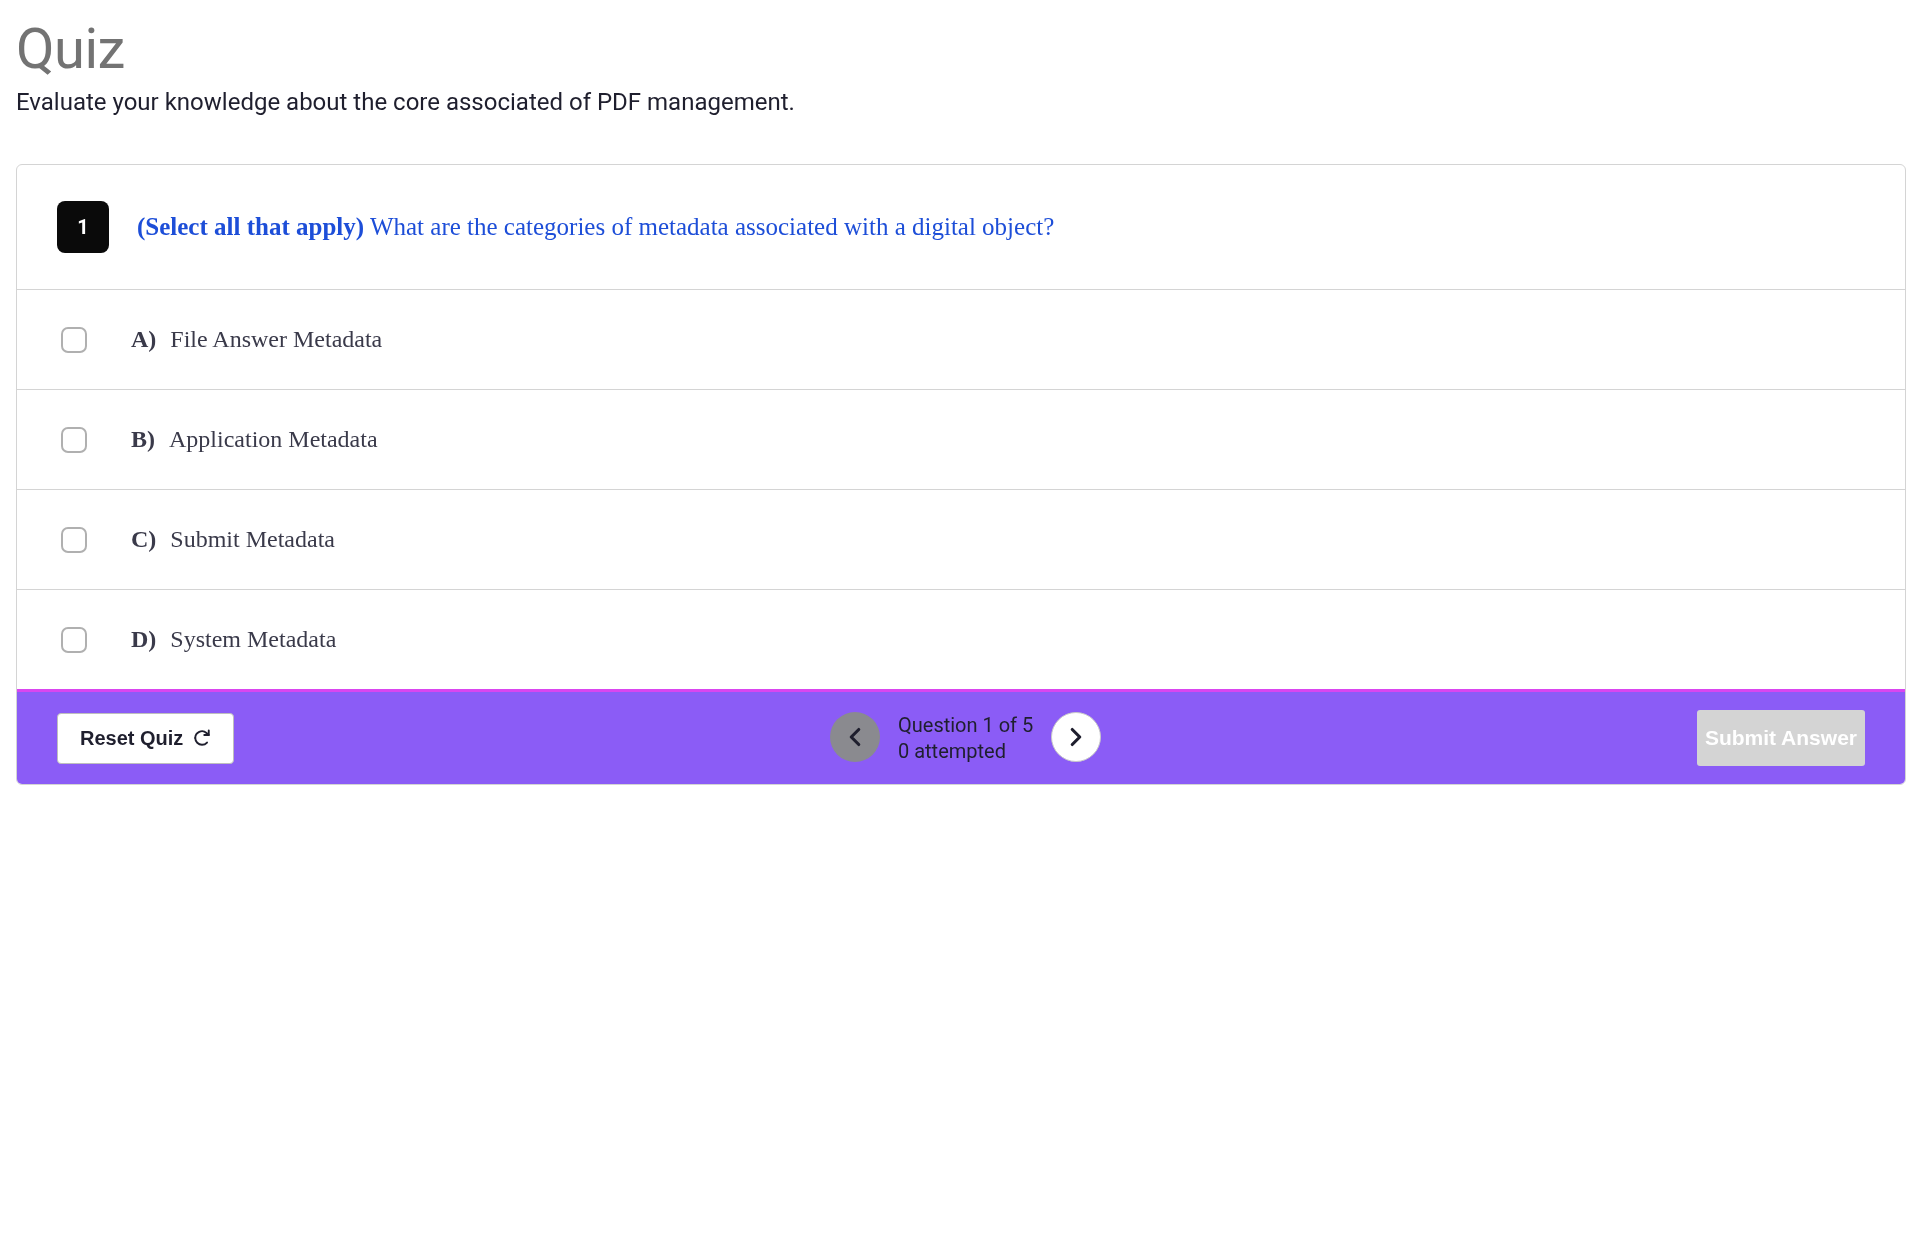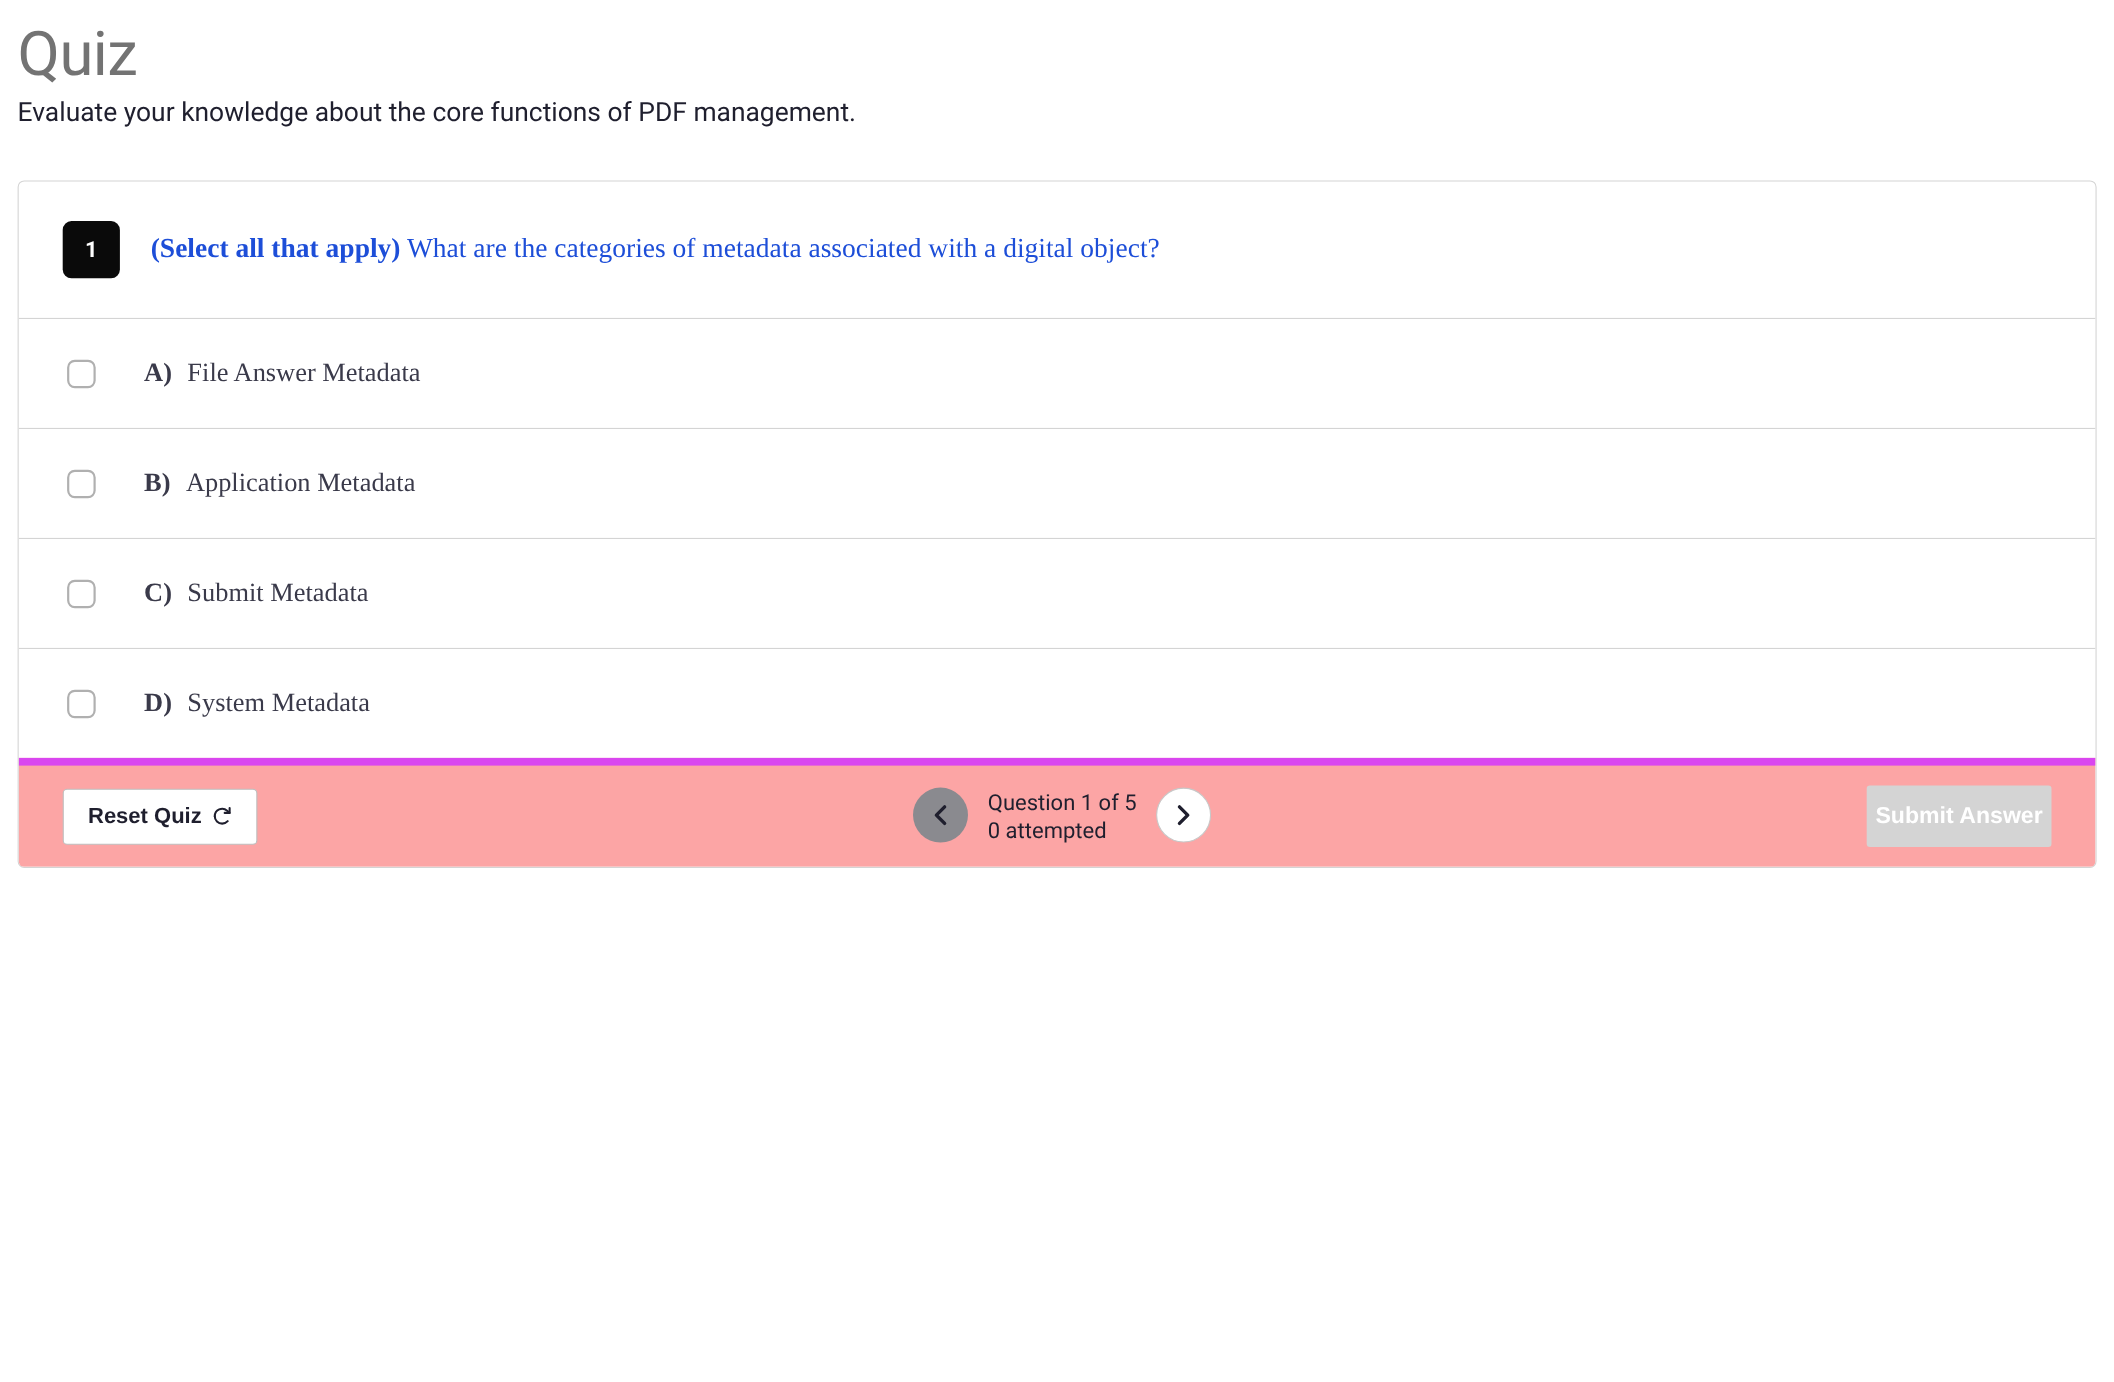--- a/index.html
+++ b/index.html
@@ -89,22 +89,22 @@
       gap: 14px;
     }
     .option-letter {
       font-weight: 700;
     }
     .quiz-footer {
       display: flex;
       align-items: center;
       justify-content: space-between;
       padding: 18px 40px;
-      background: #fca5a5;
-      border-top: 7px solid #d946ef;
+      background: #8b5cf6;
+      border-top: 3px solid #d946ef;
     }
     .reset-btn {
       display: flex;
       align-items: center;
       gap: 10px;
       background: #ffffff;
       border: 1px solid #bebebe;
       padding: 13px 22px;
       border-radius: 4px;
       font-size: 20px;
@@ -158,21 +158,21 @@
       font-size: 21px;
       font-weight: 600;
       border-radius: 3px;
       cursor: pointer;
     }
   </style>
 </head>
 <body>
 
 <h1 class="page-title">Quiz</h1>
-<p class="page-subtitle">Evaluate your knowledge about the core functions of PDF management.</p>
+<p class="page-subtitle">Evaluate your knowledge about the core associated of PDF management.</p>
 
 <div class="quiz-card">
   <div class="question-header">
     <div class="question-number">1</div>
     <div class="question-text">
       <span class="question-prefix">(Select all that apply)</span>
       <span>What are the categories of metadata associated with a digital object?</span>
     </div>
   </div>
 

